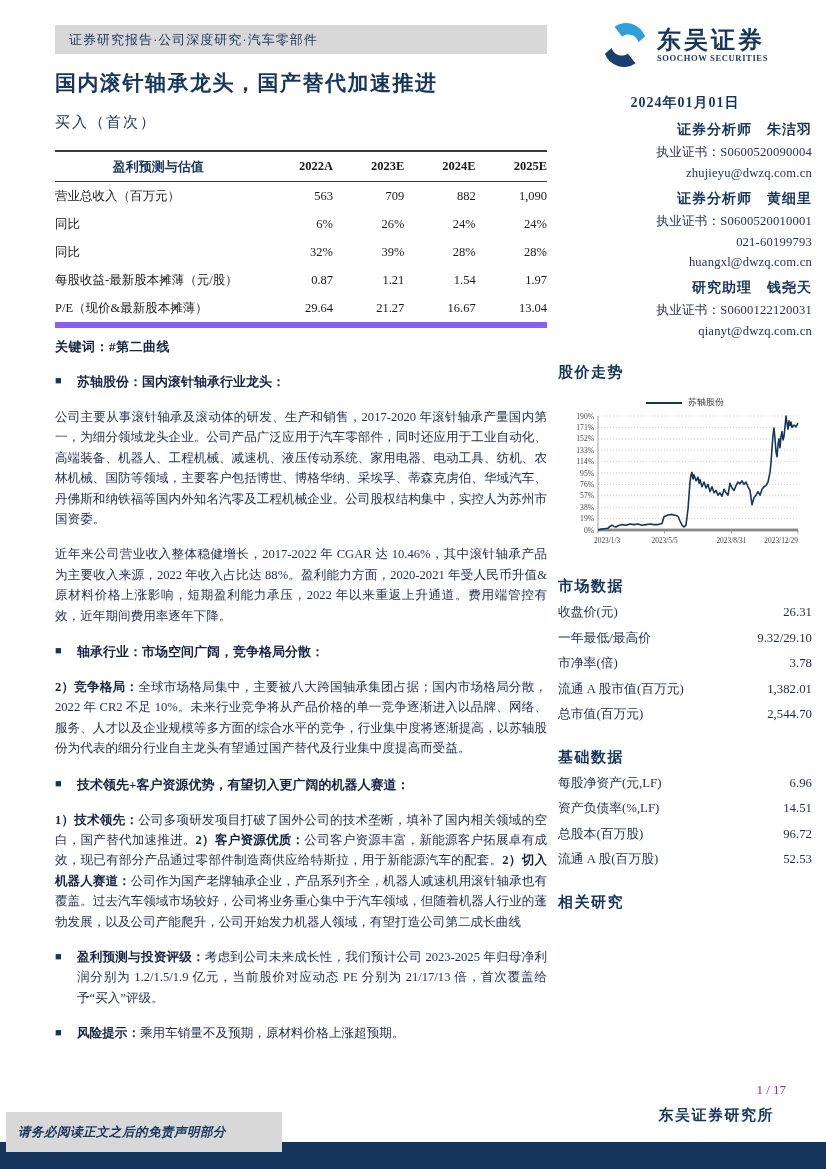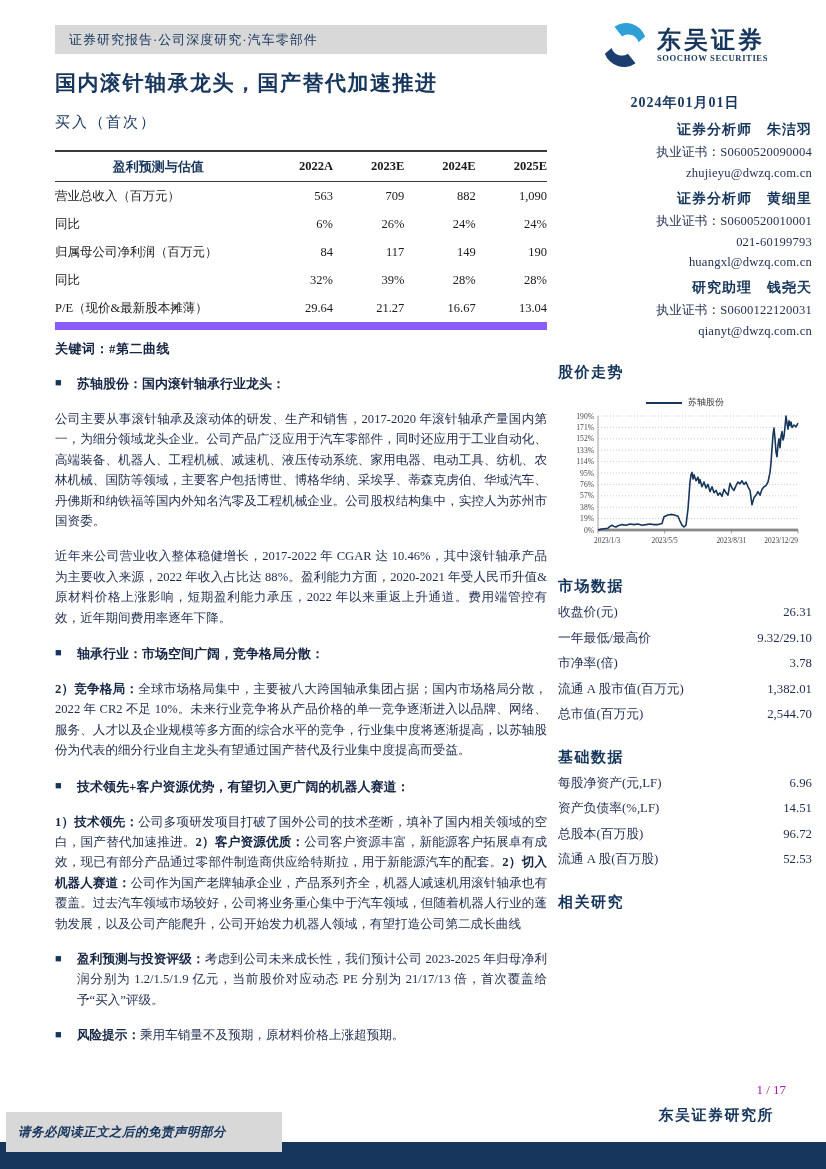--- a/index.html
+++ b/index.html
@@ -11,21 +11,21 @@
   .eyebrow{background:#d8d8d8;color:#17365d;font-size:13px;height:29px;line-height:29px;
            padding-left:14px;letter-spacing:1px;}
   .banner{background:#17365d;color:#ffffff;font-size:16px;font-weight:bold;height:32px;
           line-height:32px;padding-left:14px;letter-spacing:1.5px;}
   .title{color:#17365d;font-size:21px;font-weight:bold;margin-top:15px;letter-spacing:1.5px;}
   .rating{color:#17365d;font-size:15px;margin-top:16px;letter-spacing:2px;}
 
   table.forecast{width:100%;border-collapse:collapse;margin-top:18px;font-size:12.5px;color:#1a1a1a;}
   table.forecast th,table.forecast td{padding:5.5px 0;}
   table.forecast thead tr{border-top:2px solid #3a3a3a;border-bottom:1.5px solid #3a3a3a;}
-  table.forecast tbody tr:last-child{border-bottom:8px solid #8b5cf6;}
+  table.forecast tbody tr:last-child{border-bottom:6px solid #8b5cf6;}
   table.forecast .title-cell{text-align:center;color:#17365d;font-weight:bold;font-size:13px;}
   table.forecast .year,table.forecast .val{text-align:right;width:14.5%;}
   table.forecast .lbl-cell{text-align:left;}
 
   .keywords{font-weight:bold;color:#152544;font-size:13px;margin-top:10px;letter-spacing:0.5px;}
 
   #body-blocks .block{margin-top:15px;font-size:12.6px;line-height:1.62;color:#1e2c4f;
                       text-align:justify;}
   #body-blocks .bullet-heading,#body-blocks .bullet-paragraph{position:relative;padding-left:22px;}
   #body-blocks .bullet-heading{font-weight:bold;color:#152544;font-size:13px;}
@@ -95,32 +95,32 @@
             <td class="val">1,090</td>
           </tr>
           <tr>
             <td class="lbl-cell">同比</td>
             <td class="val">6%</td>
             <td class="val">26%</td>
             <td class="val">24%</td>
             <td class="val">24%</td>
           </tr>
           <tr>
-            <td class="lbl-cell">归属母公司净利润（百万元）</td>
-            <td class="val">84</td>
-            <td class="val">117</td>
-            <td class="val">149</td>
-            <td class="val">190</td>
-          </tr>
-          <tr>
             <td class="lbl-cell">同比</td>
             <td class="val">32%</td>
             <td class="val">39%</td>
             <td class="val">28%</td>
             <td class="val">28%</td>
+          </tr>
+          <tr>
+            <td class="lbl-cell">每股收益-最新股本摊薄（元/股）</td>
+            <td class="val">0.87</td>
+            <td class="val">1.21</td>
+            <td class="val">1.54</td>
+            <td class="val">1.97</td>
           </tr>
           <tr>
             <td class="lbl-cell">P/E（现价&amp;最新股本摊薄）</td>
             <td class="val">29.64</td>
             <td class="val">21.27</td>
             <td class="val">16.67</td>
             <td class="val">13.04</td>
           </tr>
         </tbody>
     </table>

